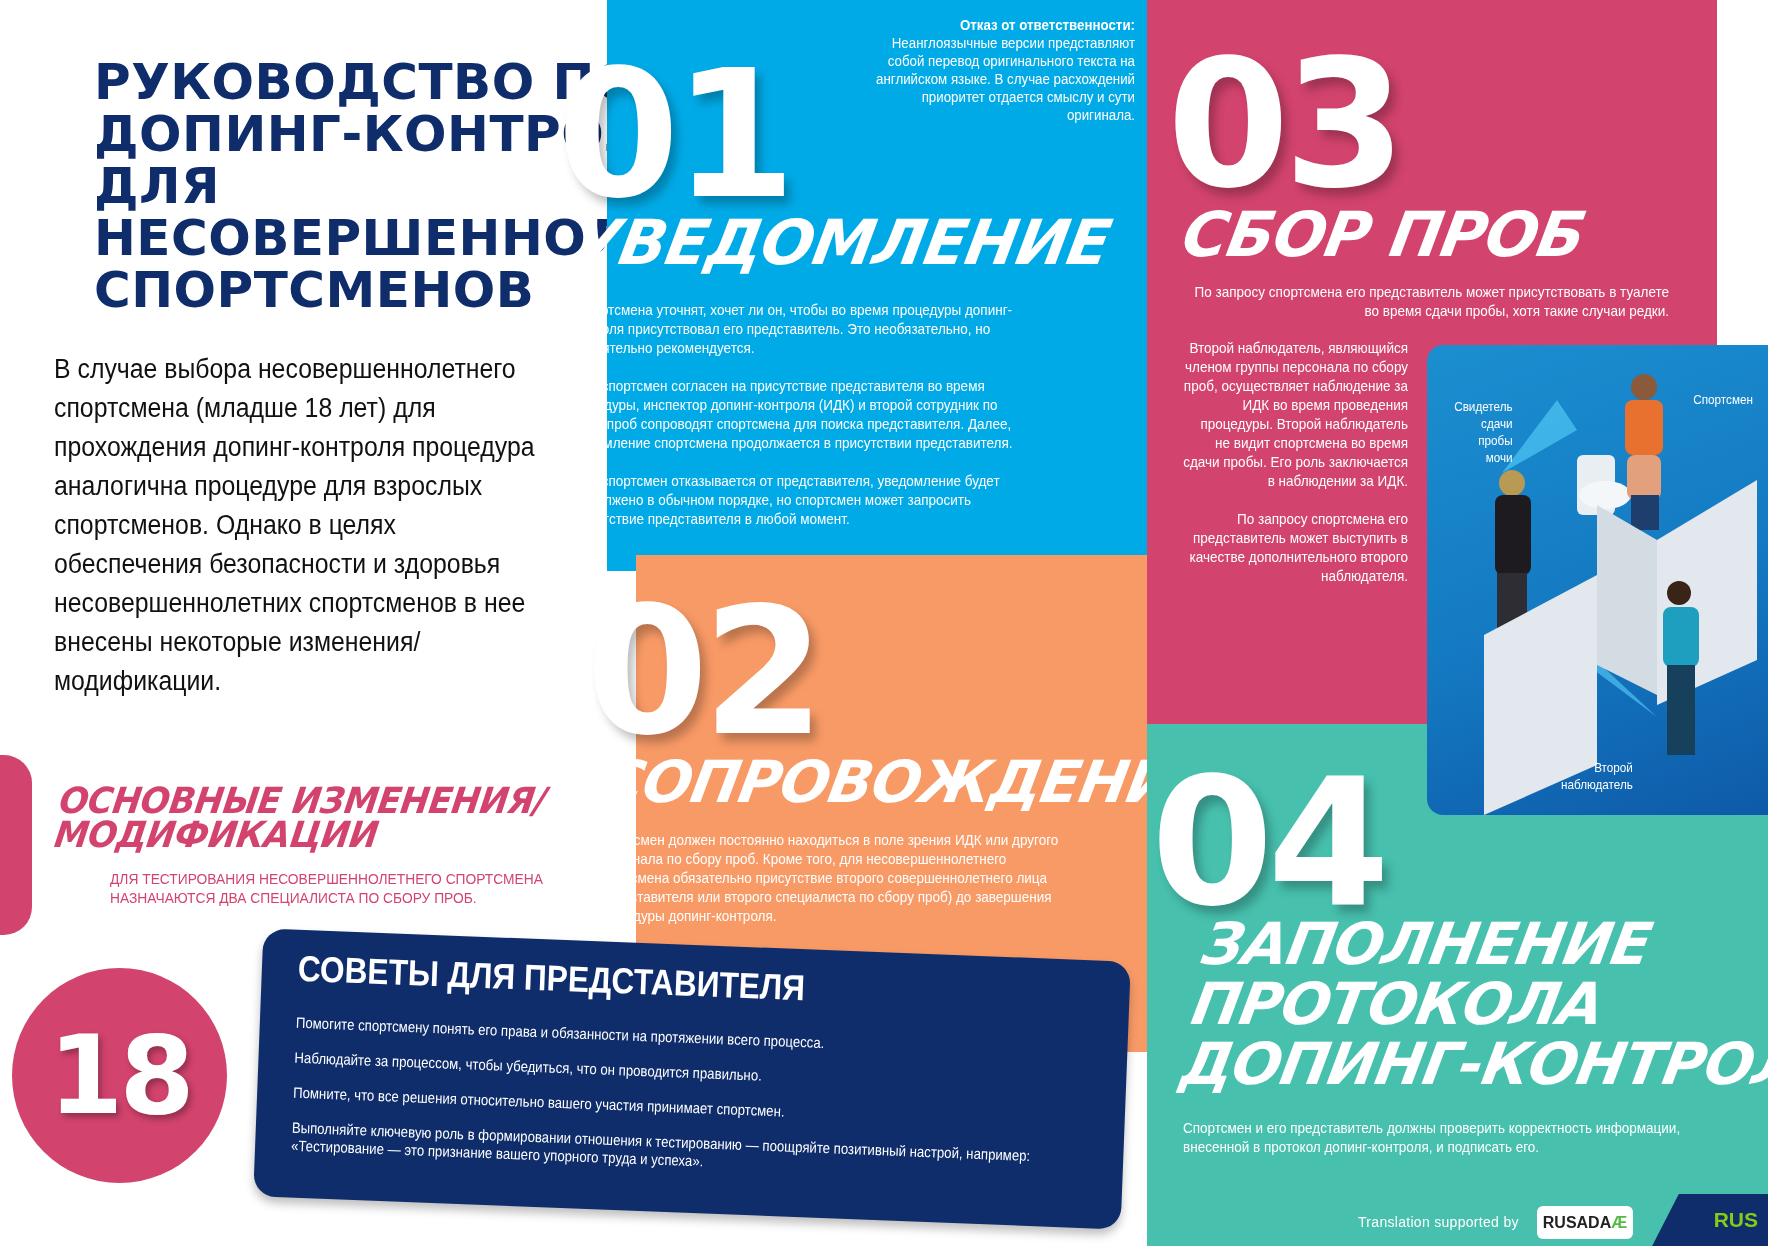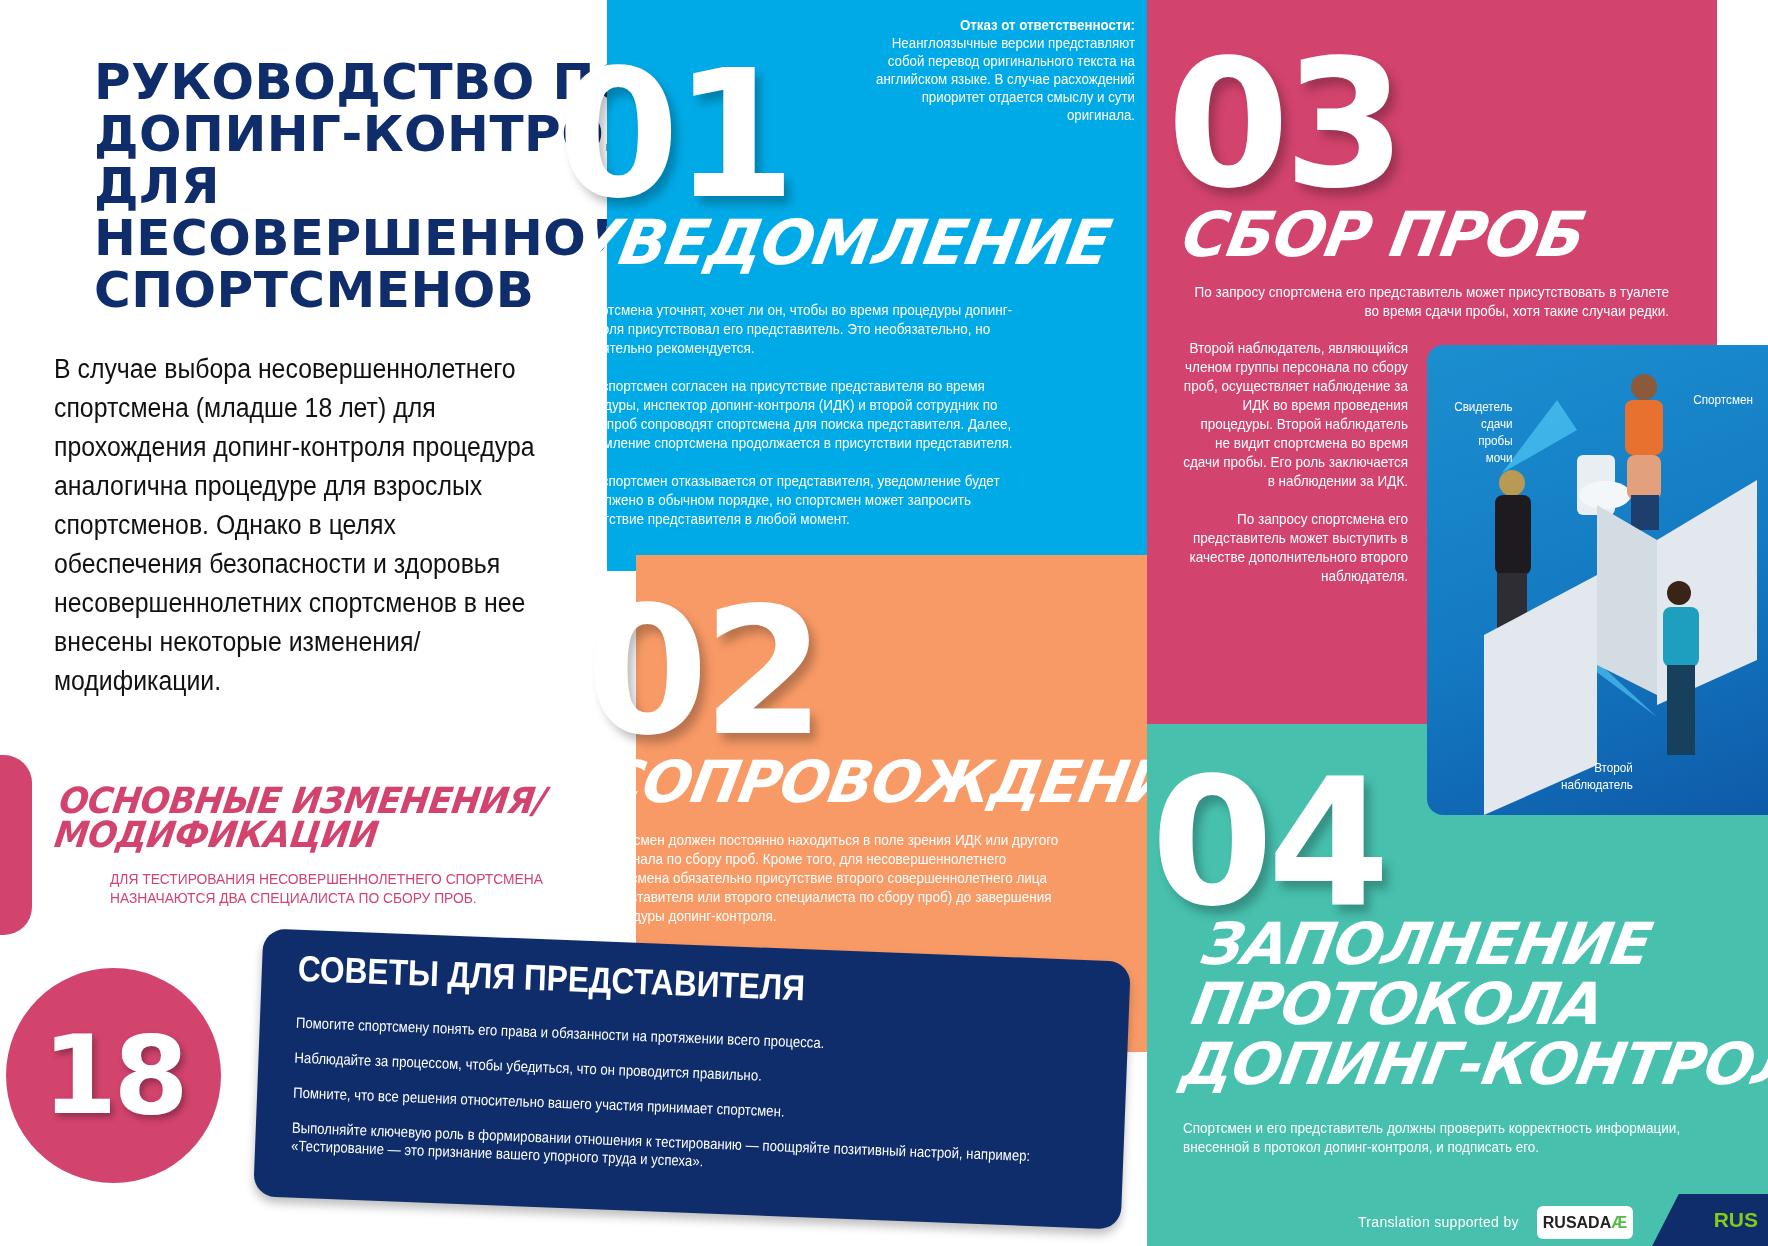--- a/index.html
+++ b/index.html
@@ -10,21 +10,21 @@
 
   
   #main-title { left: 46px; top: 56px; width: 560px; color: #0f2d6b; font-family: "DejaVu Sans", sans-serif; font-weight: bold; font-size: 50px; line-height: 52px; letter-spacing: 0.5px; margin-left: 48px; }
   #main-title div { white-space: nowrap; }
   #intro { left: 54px; top: 350px; width: 540px; color: #111; font-family: "Liberation Sans", sans-serif; font-size: 27px; line-height: 39px; transform: scaleX(0.92); transform-origin: left top; }
 
   #pink-tab { left: -40px; top: 755px; width: 72px; height: 180px; background: #d2436d; border-radius: 28px; }
   #changes-heading { left: 62px; top: 784px; color: #d2436d; font-family: "DejaVu Sans", sans-serif; font-weight: bold; font-style: italic; font-size: 36px; line-height: 34px; transform: skewX(-8deg) scaleX(0.95); transform-origin: left top; letter-spacing: -0.5px; }
   #changes-sub { left: 110px; top: 869px; color: #d2436d; font-size: 15px; line-height: 19px; text-transform: uppercase; transform: scaleX(0.92); transform-origin: left top; width: 520px; }
 
-  #badge-18 { left: 6px; top: 968px; width: 215px; height: 215px; border-radius: 50%; background: #d2436d; display: flex; align-items: center; justify-content: center; }
+  #badge-18 { left: 12px; top: 968px; width: 215px; height: 215px; border-radius: 50%; background: #d2436d; display: flex; align-items: center; justify-content: center; }
   #badge-18 span { color: #fff; font-family: "DejaVu Sans", sans-serif; font-weight: bold; font-size: 108px; letter-spacing: -4px; text-shadow: 3px 4px 6px rgba(0,0,0,0.3); }
 
   
   #panel-01 { left: 607px; top: 0; width: 540px; height: 571px; background: #00aae7; }
   #panel-02 { left: 636px; top: 555px; width: 540px; height: 497px; background: #f89a66; }
   #panel-03 { left: 1147px; top: 0; width: 570px; height: 724px; background: #d2436d; text-align: right; }
   #panel-04 { left: 1147px; top: 724px; width: 621px; height: 522px; background: #47c0ae; }
 
   .big-num { position: absolute; color: #fff; font-family: "DejaVu Sans", sans-serif; font-weight: bold; font-size: 176px; line-height: 176px; letter-spacing: -6px; text-shadow: 6px 8px 10px rgba(0,0,0,0.25); }
   .comic-title { position: absolute; color: #fff; font-family: "DejaVu Sans", sans-serif; font-weight: bold; font-style: italic; transform: skewX(-10deg); transform-origin: left bottom; text-transform: uppercase; white-space: nowrap; letter-spacing: -1px; }

